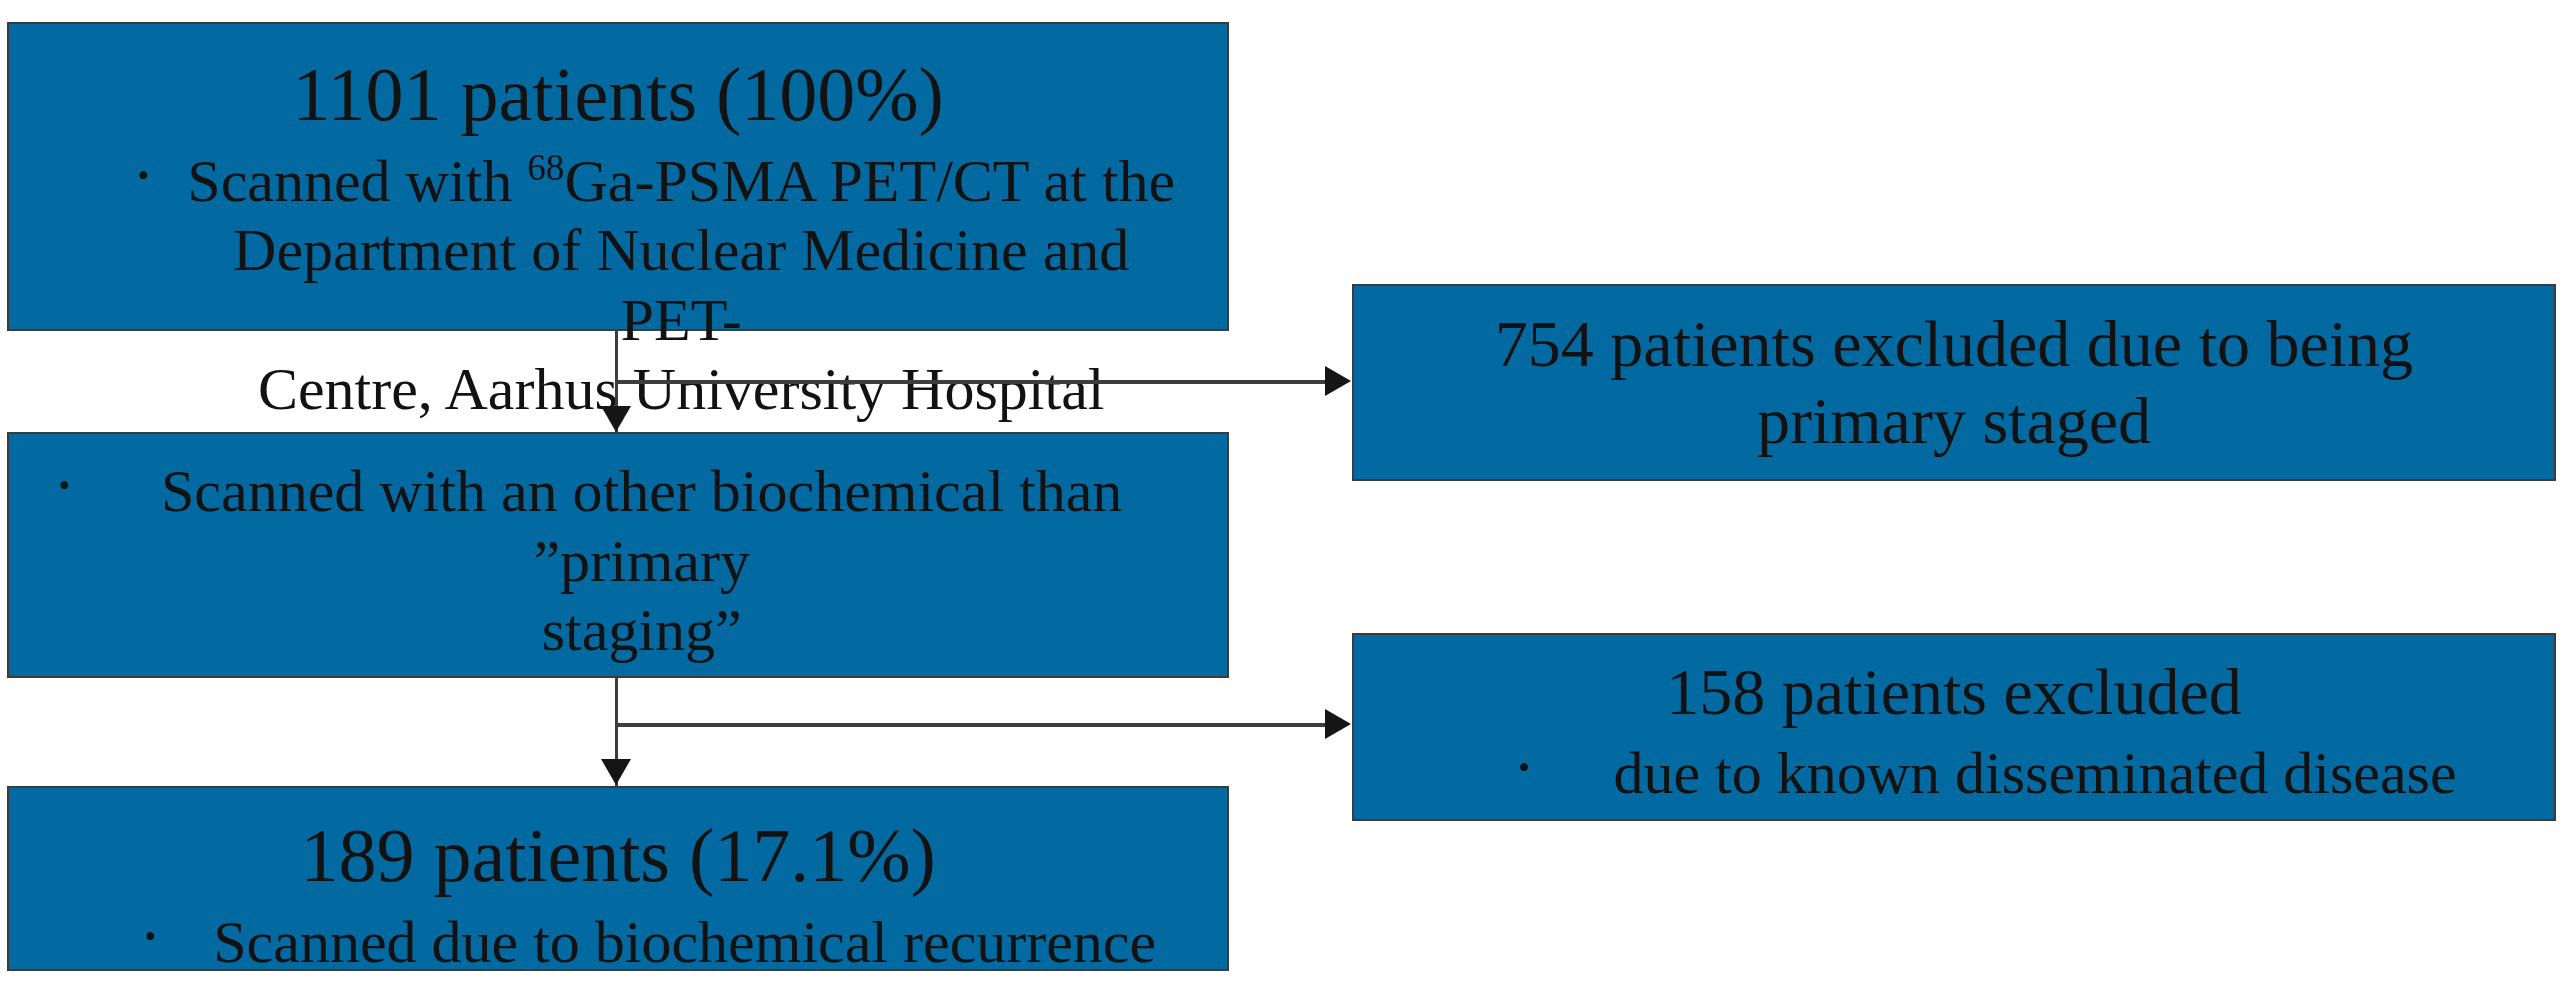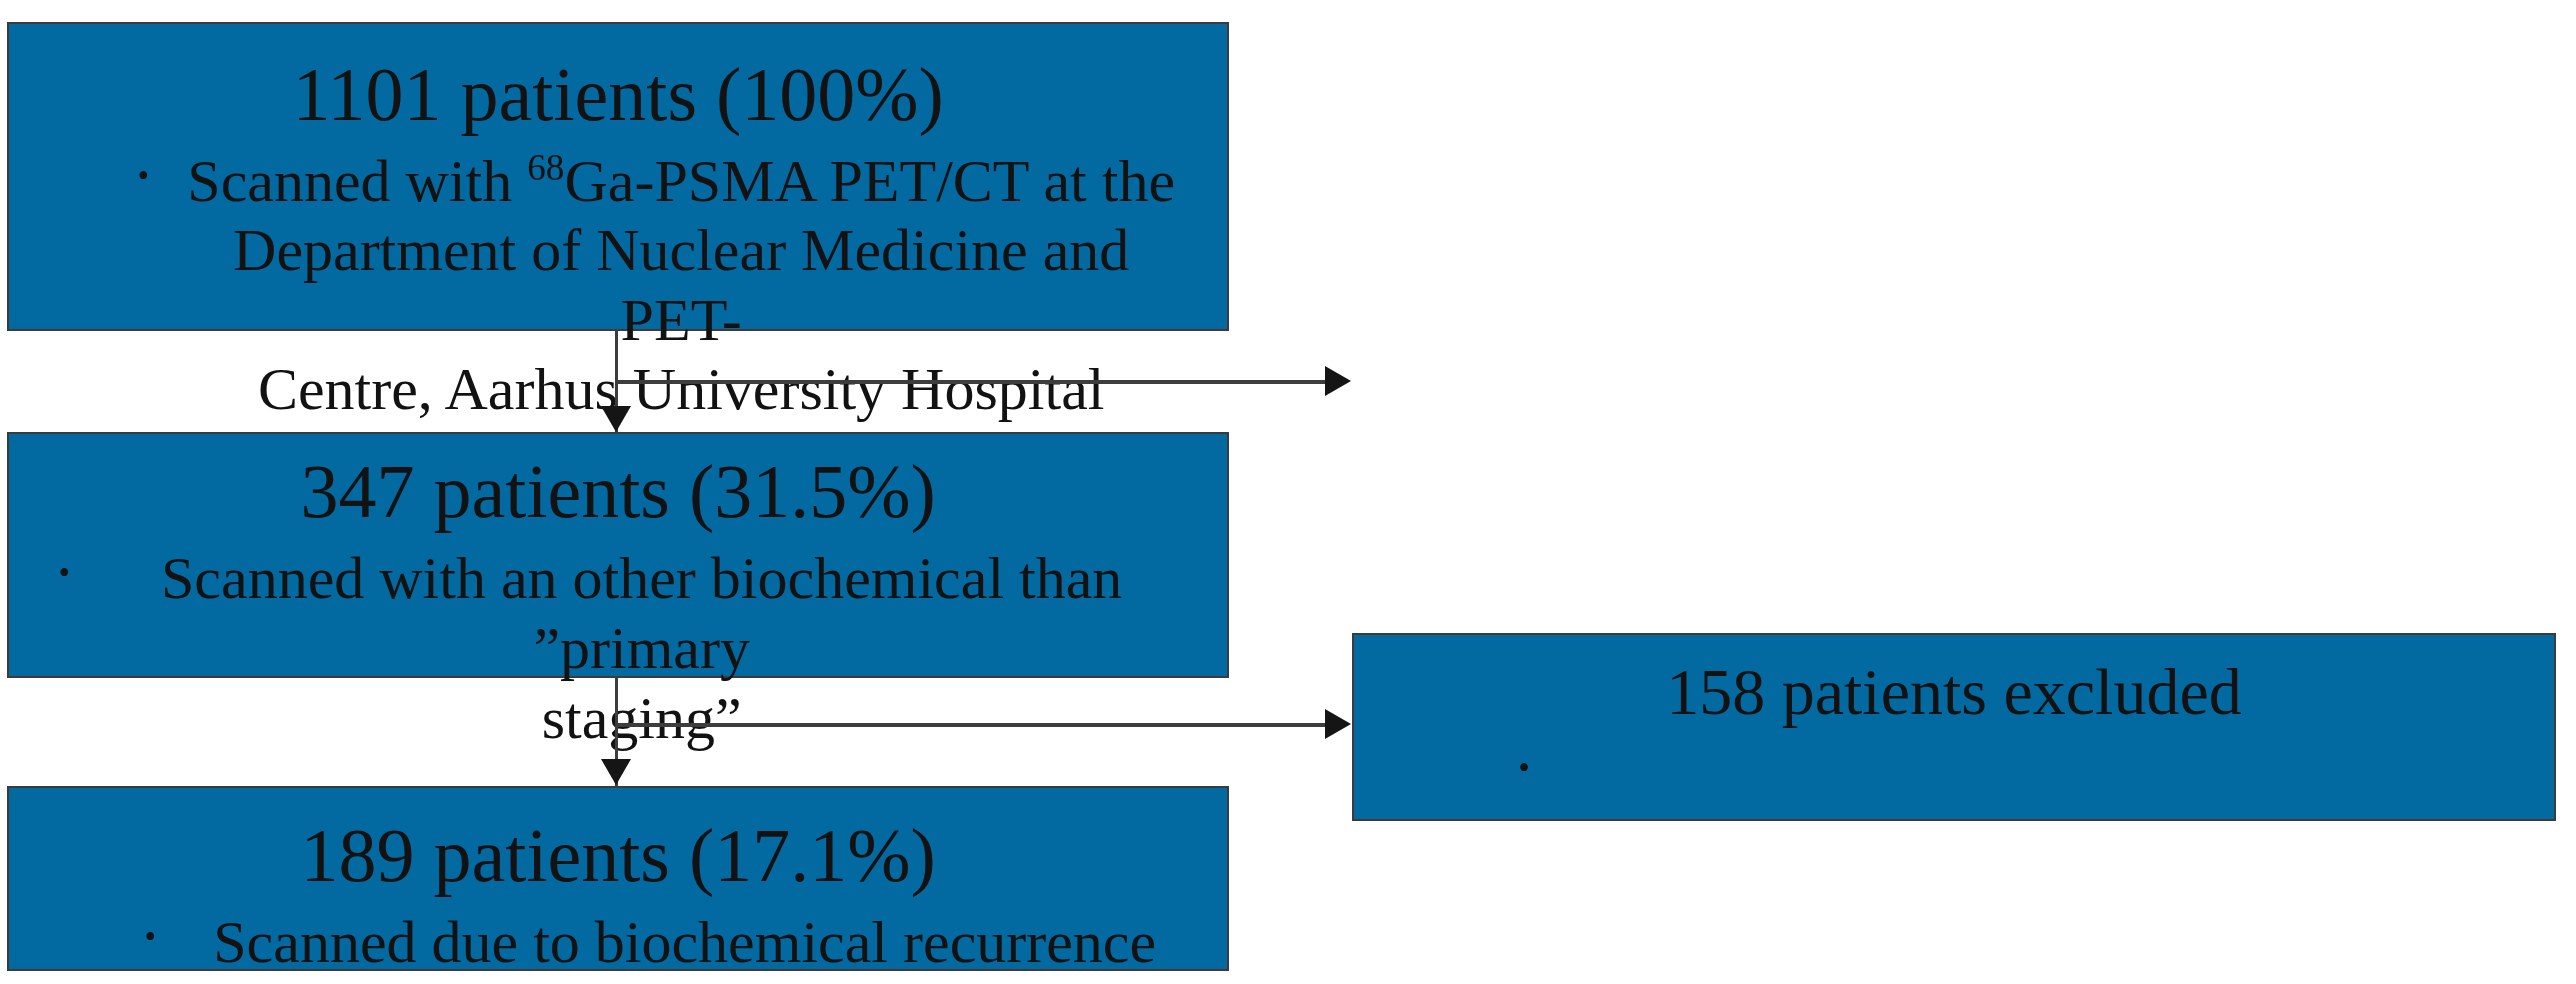--- a/index.html
+++ b/index.html
@@ -103,34 +103,38 @@
   <div class="box" id="box-total">
     <div class="title">1101 patients (100%)</div>
     <div class="bullet-row">
       <span class="dot">•</span>
       <span class="btxt"><span>Scanned with </span><span class="sup">68</span><span>Ga-PSMA PET/CT at the
 Department of Nuclear Medicine and PET-
 Centre, Aarhus University Hospital</span></span>
     </div>
   </div>
 
+  <div class="box" id="box-excl-primary">
+    <div class="title-sm">754 patients excluded due to being
+primary staged</div>
+  </div>
 
   <div class="box" id="box-other">
-    <div class="title">347 patients (31.5%)</div>
     <div class="bullet-row">
       <span class="dot">•</span>
       <span class="btxt">Scanned with an other biochemical than ”primary
 staging”</span>
     </div>
   </div>
 
   <div class="box" id="box-excl-diss">
     <div class="title-sm">158 patients excluded</div>
     <div class="bullet-row">
       <span class="dot">•</span>
+      <span class="btxt">due to known disseminated disease</span>
     </div>
   </div>
 
   <div class="box" id="box-recur">
     <div class="title">189 patients (17.1%)</div>
     <div class="bullet-row">
       <span class="dot">•</span>
       <span class="btxt">Scanned due to biochemical recurrence</span>
     </div>
   </div>

